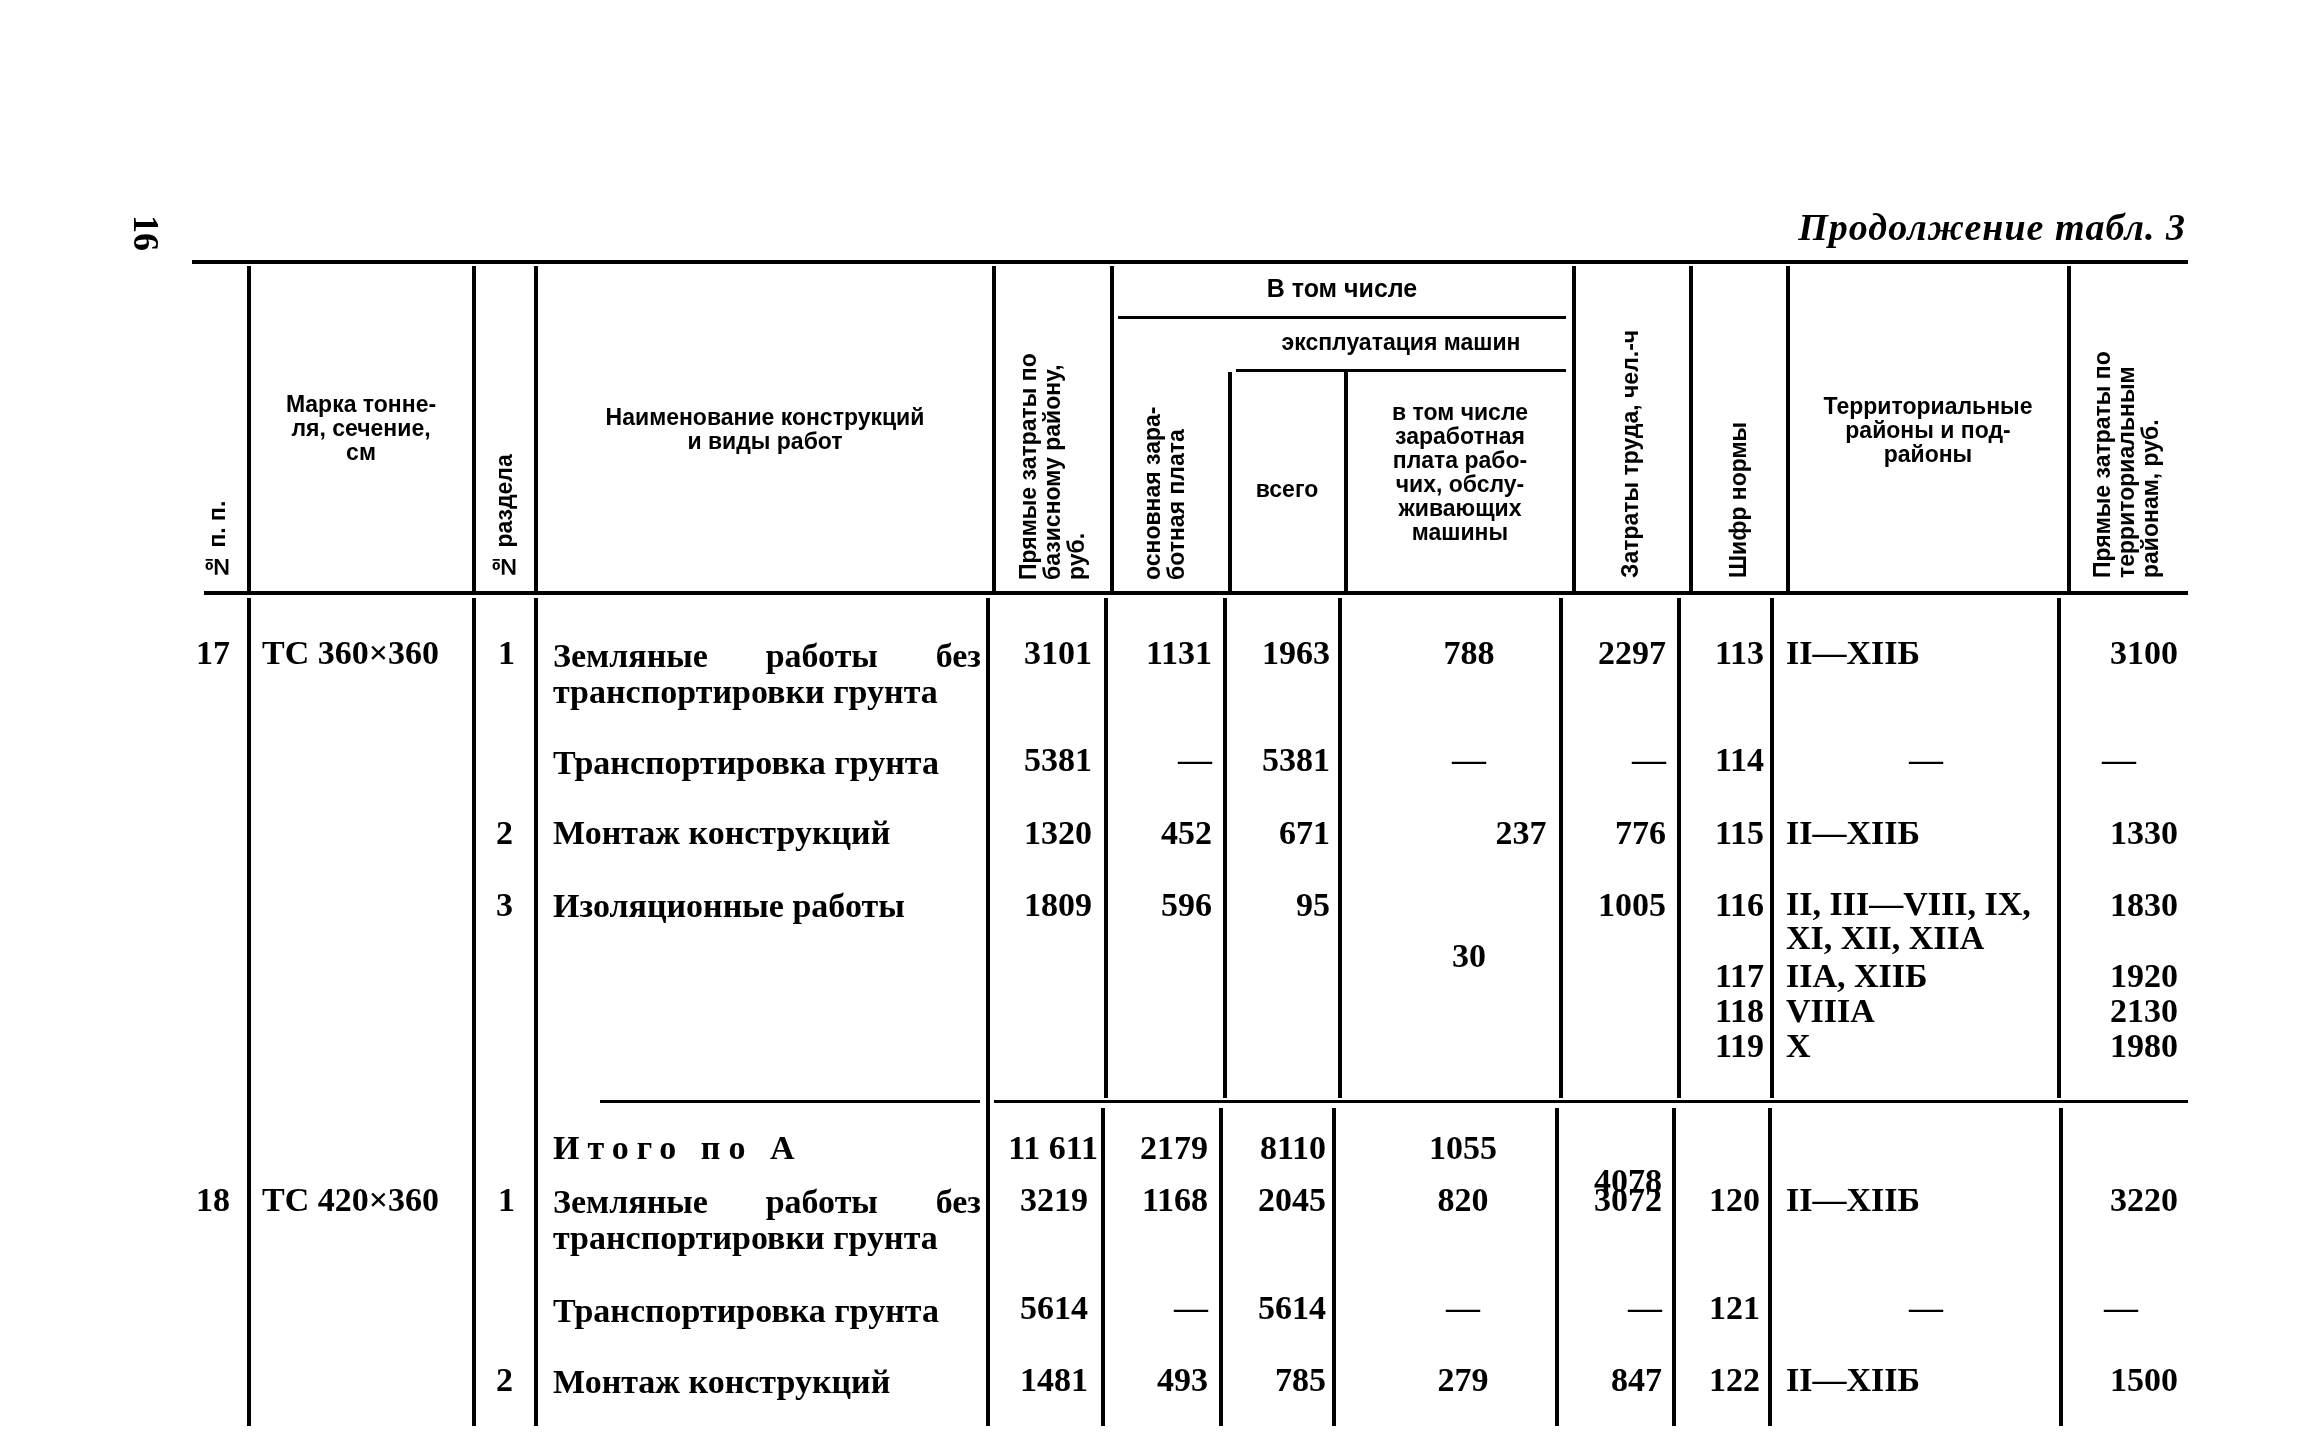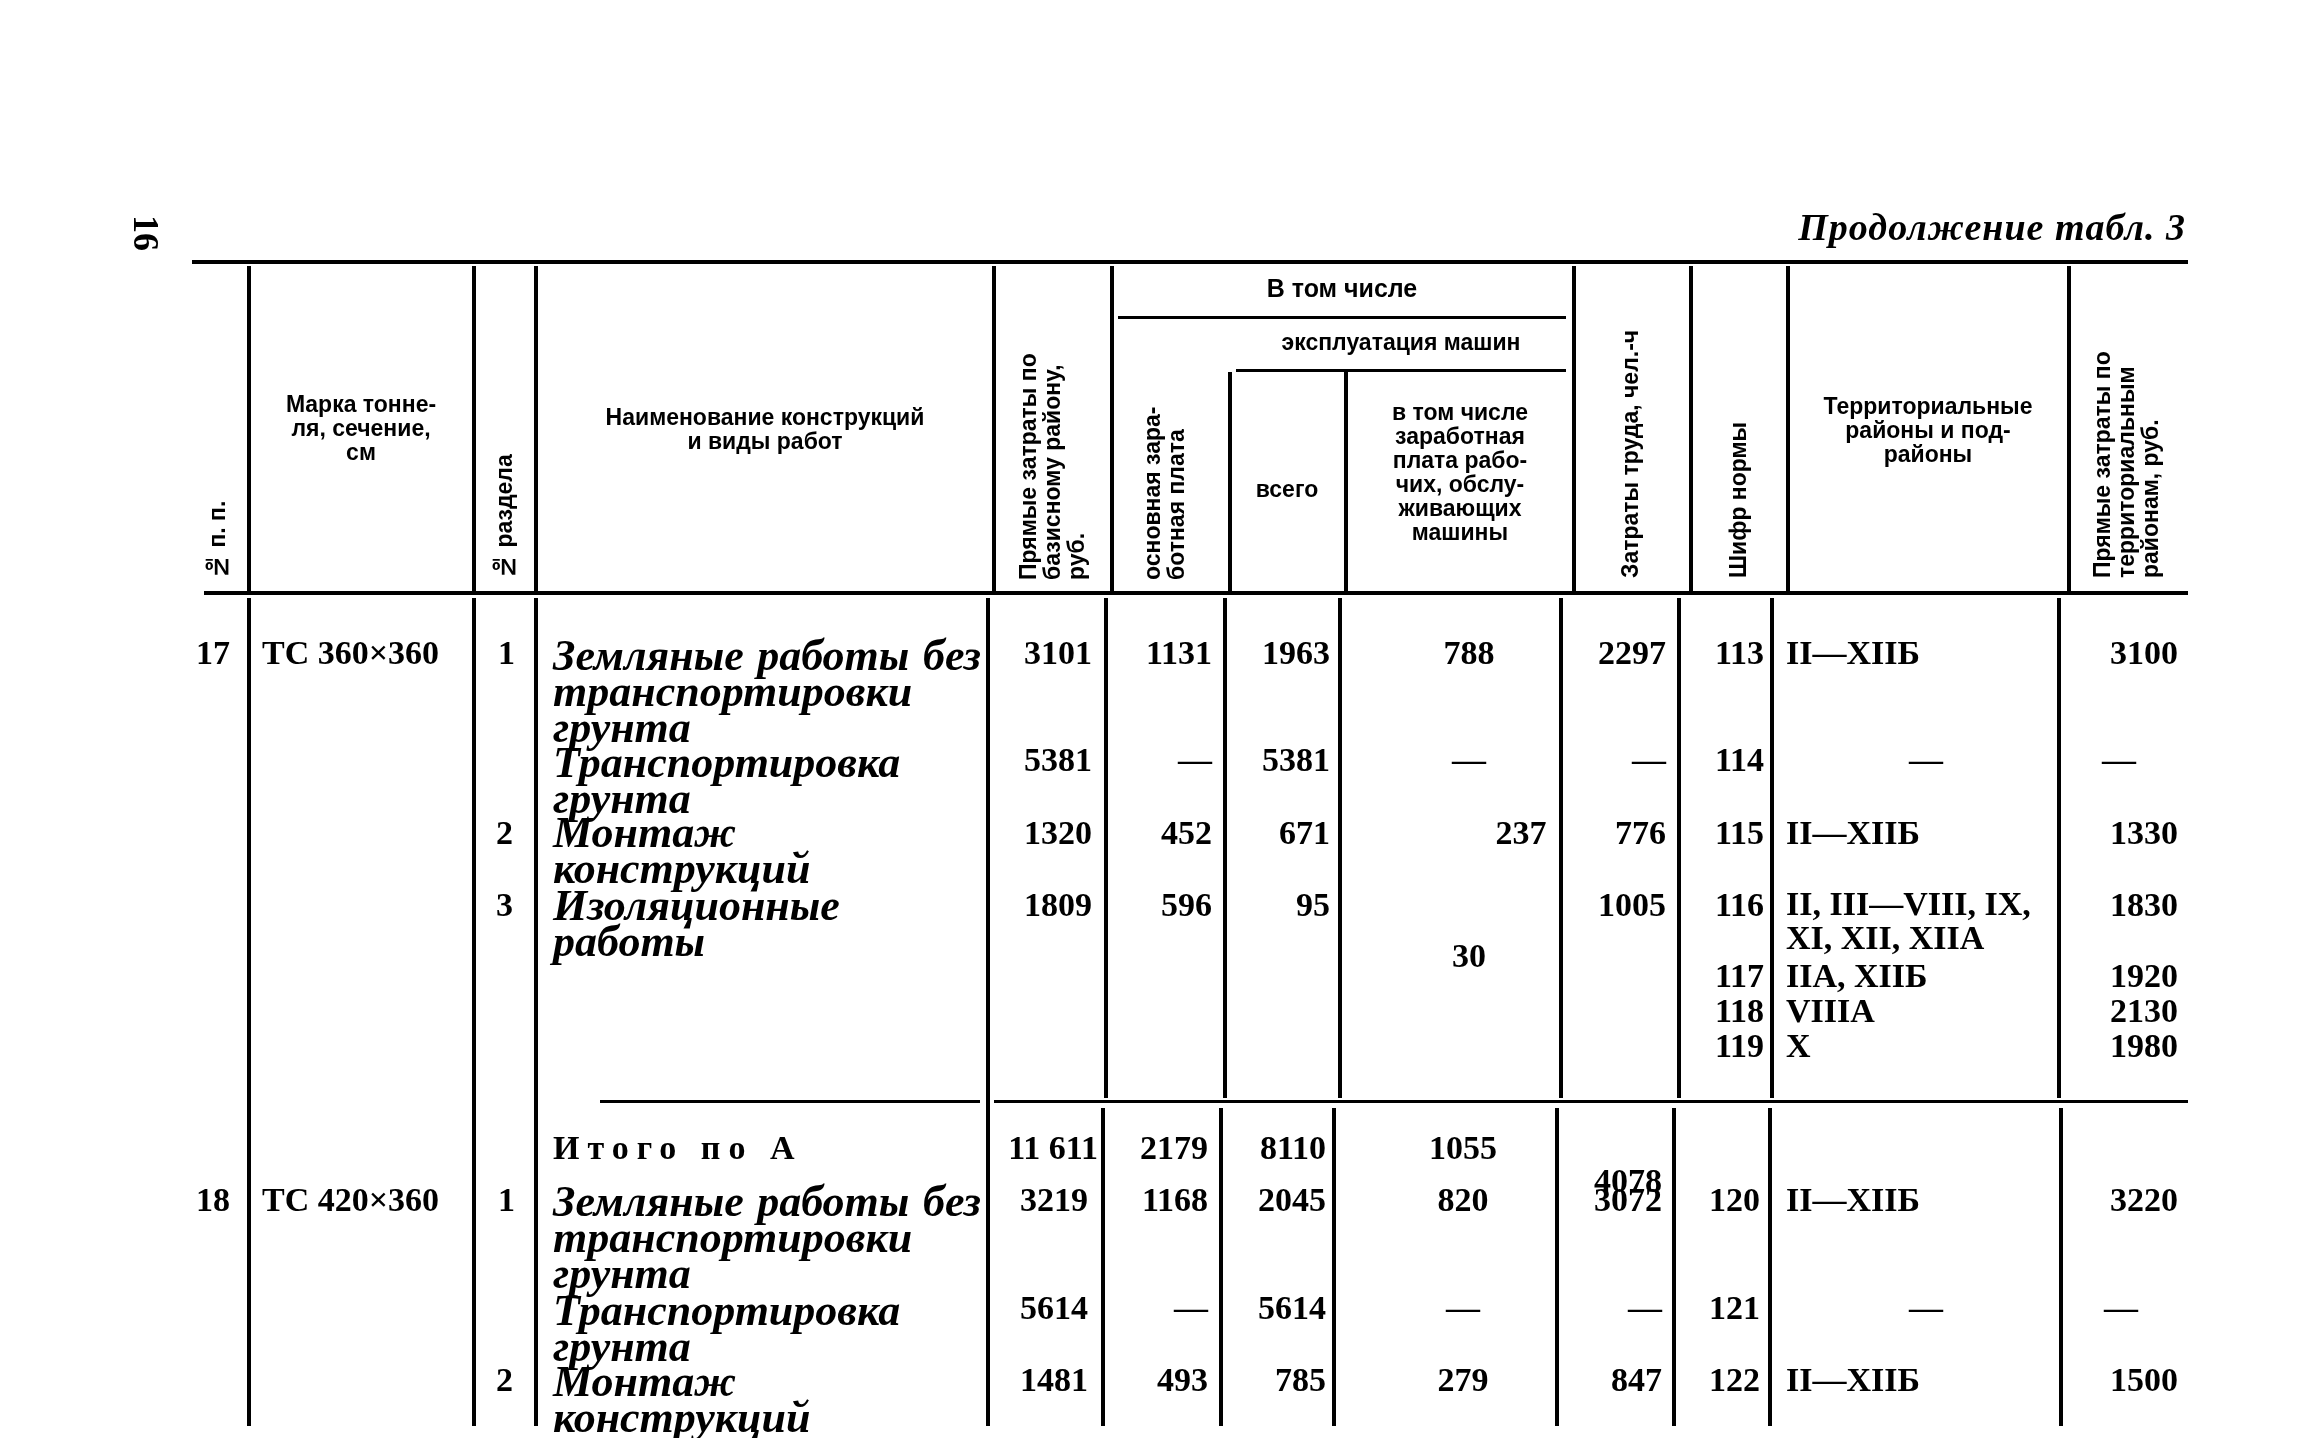--- a/index.html
+++ b/index.html
@@ -8,21 +8,21 @@
   .hl { position:absolute; background:#000; height:4px; }
   .vl { position:absolute; background:#000; width:4px; }
   .caption { position:absolute; right:128px; top:205px; font-style:italic; font-size:38px; letter-spacing:1px; white-space:nowrap; }
   .pagenum { position:absolute; left:128px; top:212px; font-size:36px; transform:rotate(90deg); transform-origin:center; }
   .hdr { position:absolute; font-family:"Liberation Sans", "DejaVu Sans", sans-serif; font-weight:bold; font-size:23px; line-height:24px; text-align:center; }
   .vert { position:absolute; font-family:"Liberation Sans", "DejaVu Sans", sans-serif; font-weight:bold; font-size:23px; line-height:24px;
           writing-mode:vertical-rl; transform:rotate(180deg); text-align:left; white-space:nowrap; }
   .cell { position:absolute; font-size:34px; line-height:36px; white-space:nowrap; }
   .num  { text-align:right; }
   .ctr  { text-align:center; }
-  .desc { position:absolute; font-size:44px; line-height:36px; text-align:justify;font-style:italic; }
+  .desc { position:absolute; font-size:34px; line-height:36px; text-align:justify; }
   .desc .just { display:block; text-align:justify; text-align-last:justify; }
   .spaced { letter-spacing:8px; }
 </style>
 </head>
 <body>
 
 <div class="pagenum">16</div>
 <div class="caption">Продолжение табл. 3</div>
 
 <div>

